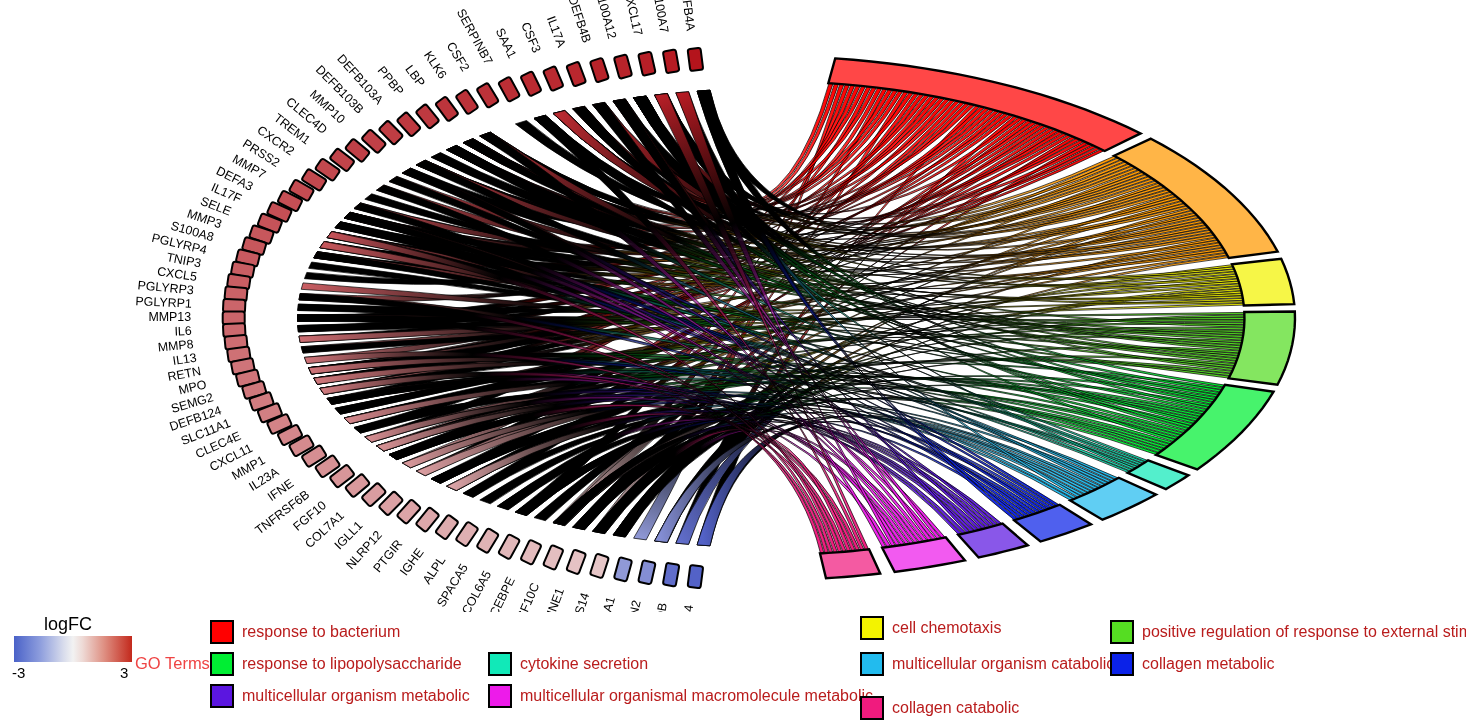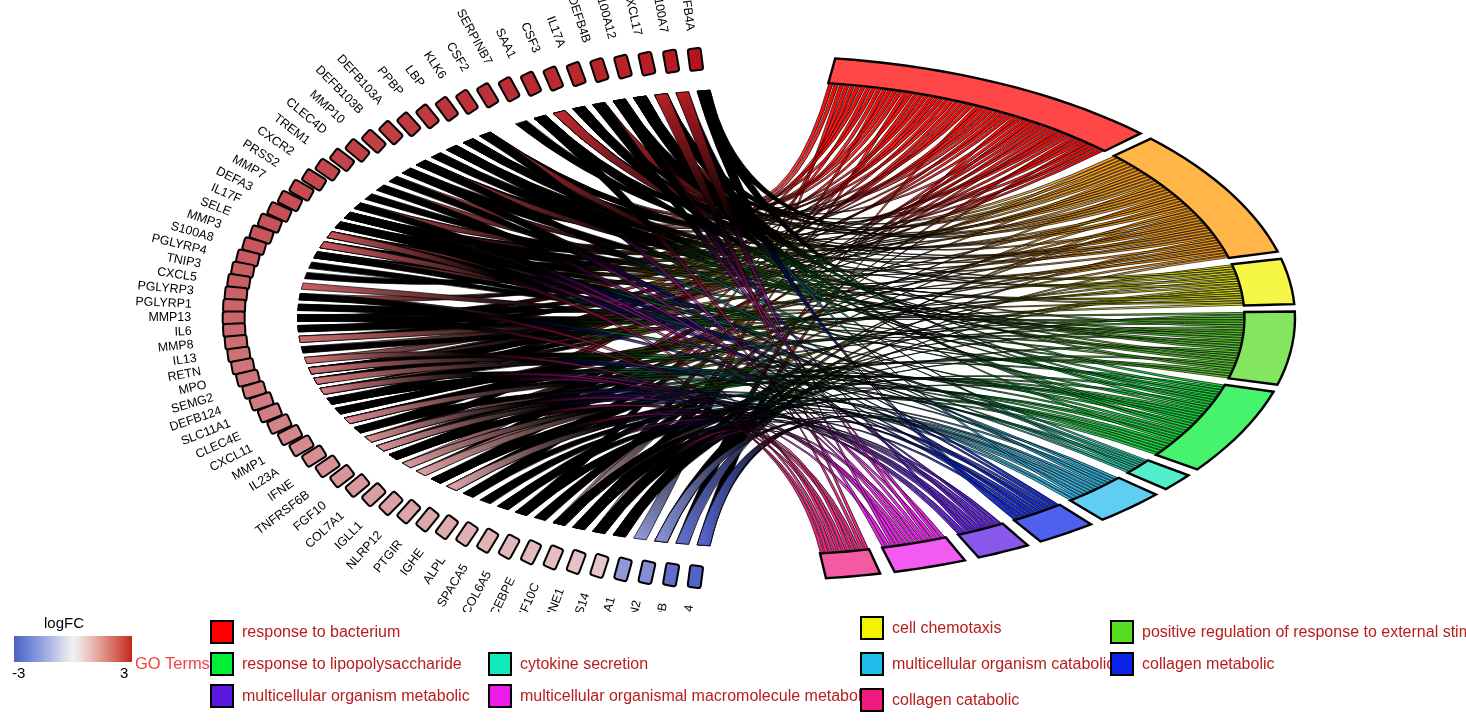--- a/index.html
+++ b/index.html
@@ -6,21 +6,21 @@
   body{width:1466px;height:721px;overflow:hidden;
        font-family:"Liberation Sans",sans-serif;color:#000;}
   #root{position:relative;width:1466px;height:721px;}
   svg{display:block;}
   .legend-wrap{position:absolute;left:0;top:612px;width:1466px;height:109px;}
   .legend-grid{position:absolute;left:210px;top:0px;width:1256px;height:104px;}
   .leg-item{position:absolute;display:flex;align-items:center;gap:8px;}
   .leg-swatch{width:20px;height:20px;border:2px solid #000;flex:0 0 auto;}
   .leg-label{font-size:16px;line-height:18px;color:#b91c1c;white-space:nowrap;}
   .goterms-label{position:absolute;left:135px;top:42px;font-size:16.5px;color:#ef4444;}
-  .cbar-title{position:absolute;left:44px;top:2px;font-size:15px;}
+  .cbar-title{position:absolute;left:44px;top:2px;font-size:18px;}
   .cbar{position:absolute;left:14px;top:24px;width:118px;height:26px;
         background:linear-gradient(to right,#4a62c8 0%,#8d9ddd 22%,#d8dcec 42%,#f2f2f2 50%,#eedad6 58%,#df9184 76%,#c3291c 100%);}
   .cbar-min{position:absolute;left:12px;top:52px;font-size:15px;}
   .cbar-max{position:absolute;left:120px;top:52px;font-size:15px;}
   .gene-label{font-size:12.4px;fill:#000;font-family:"Liberation Sans",sans-serif;}
 </style>
 </head>
 <body>
 
 <div id="root">
@@ -2050,20 +2050,20 @@
           <span class="leg-label">collagen metabolic</span>
         </div>
         <div class="leg-item" style="left: 0px; top: 72px;">
           <span class="leg-swatch" style="background: rgb(91, 22, 224);"></span>
           <span class="leg-label">multicellular organism metabolic</span>
         </div>
         <div class="leg-item" style="left: 278px; top: 72px;">
           <span class="leg-swatch" style="background: rgb(237, 27, 234);"></span>
           <span class="leg-label">multicellular organismal macromolecule metabolic</span>
         </div>
-        <div class="leg-item" style="left: 650px; top: 76px;">
+        <div class="leg-item" style="left: 650px; top: 84px;">
           <span class="leg-swatch" style="background: rgb(240, 27, 126);"></span>
           <span class="leg-label">collagen catabolic</span>
         </div>
       </div>
   </div>
 
 </div>
 
 </body></html>

